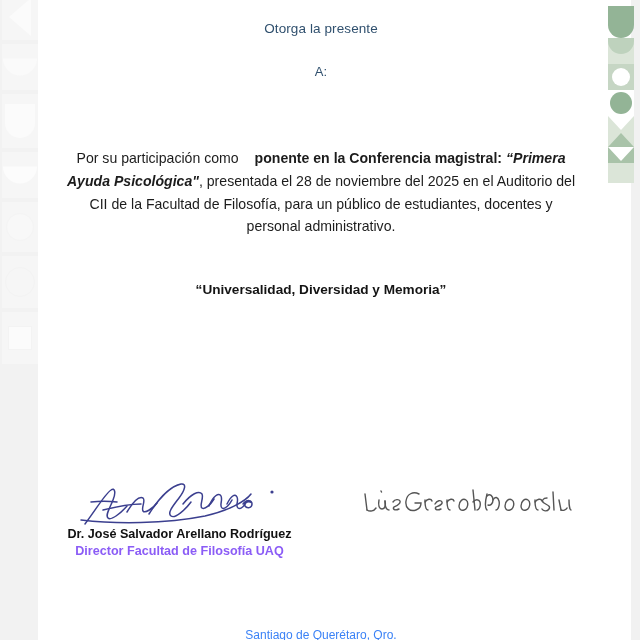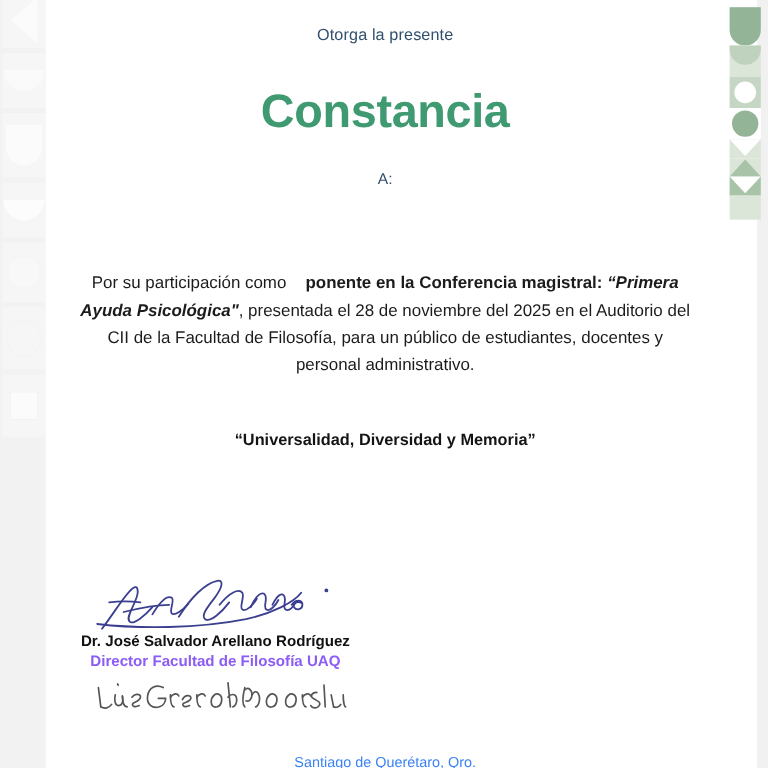--- a/index.html
+++ b/index.html
@@ -229,21 +229,20 @@
   }
 
   
   .signatures {
     position: absolute;
     left: 0;
     top: 480px;
     width: 566px;
     display: flex;
     justify-content: space-between;
-    flex-direction: column;
   }
   .sig-col {
     width: 283px;
     text-align: center;
     position: relative;
   }
   .sig-img {
     height: 46px;
     position: relative;
     display: block;
@@ -338,21 +337,20 @@
         <span class="glyph r-tri-down-white2" style="top:0;transform:translate(-50%,0)"></span>
       </div>
       <div class="rshape" style="height:20px;background:#dbe5d8"></div>
     </div>
   </div>
 
   <div class="content">
 
     <div class="kicker">Otorga la presente</div>
 
-    <div class="main-title">Constancia</div>
 
     <div class="to-label">A:</div>
 
 
     <p class="body-text"><span>Por su participación como </span><b>ponente en la Conferencia magistral:</b><i> “Primera Ayuda Psicológica"</i><span>, presentada el 28 de noviembre del 2025 en el Auditorio del CII de la Facultad de Filosofía, para un público de estudiantes, docentes y personal administrativo.</span></p>
 
     <div class="motto">“Universalidad, Diversidad y Memoria”</div>
 
     <div class="signatures">
 

